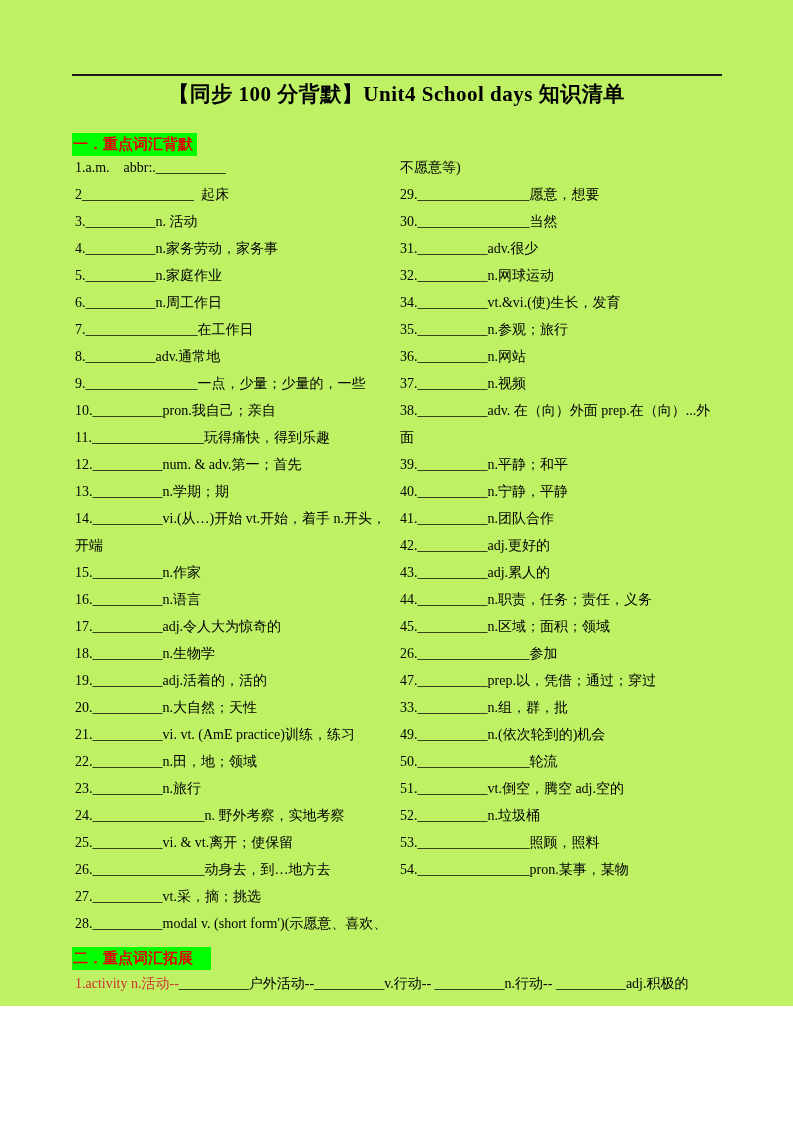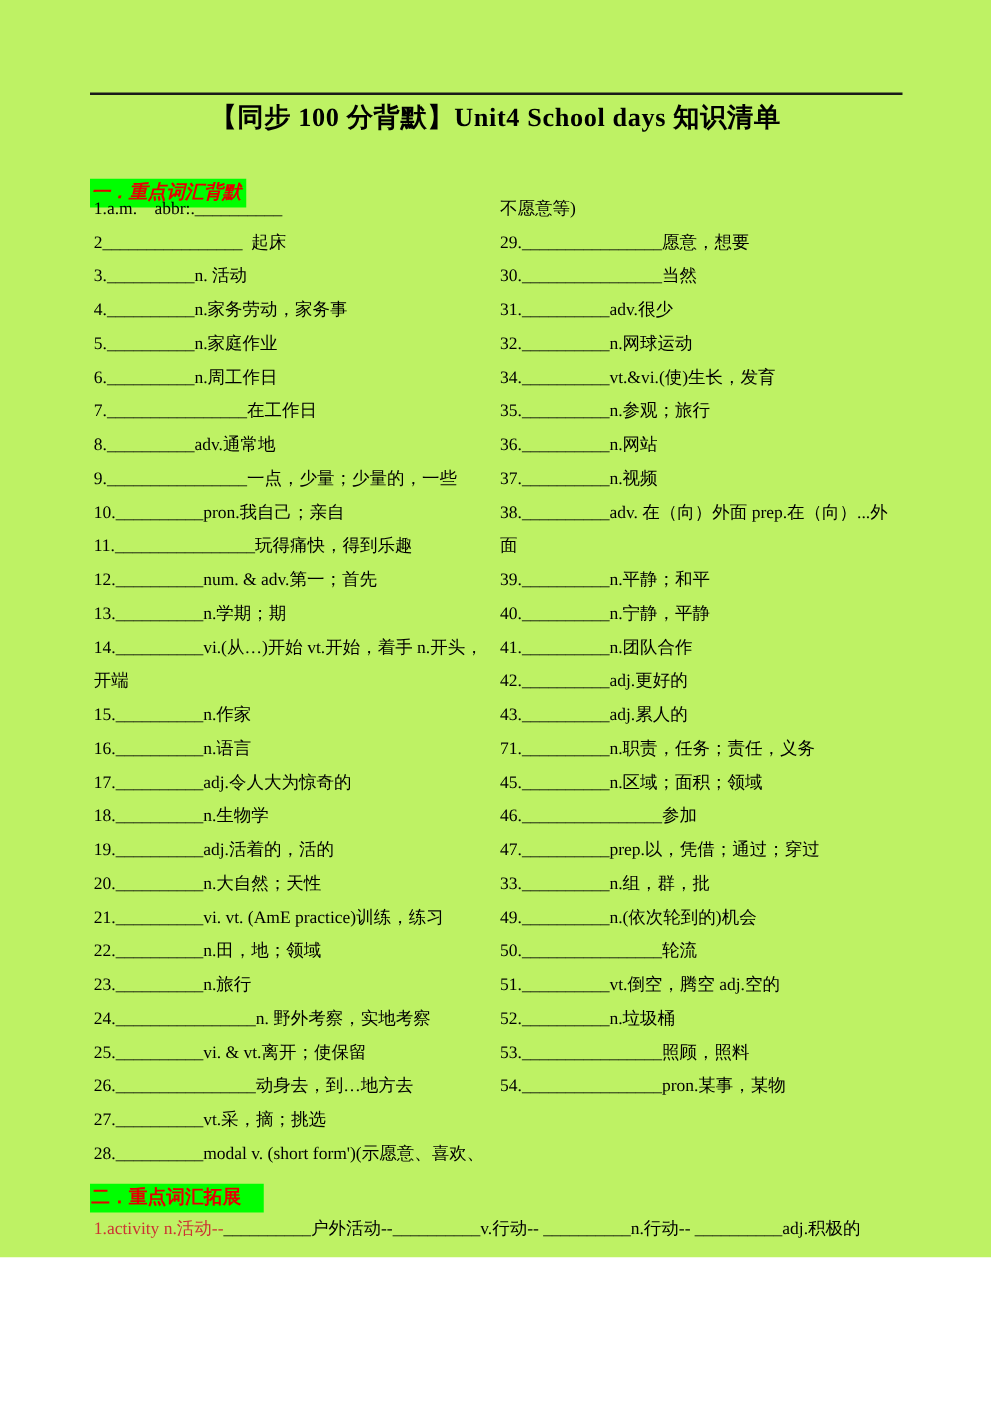--- a/index.html
+++ b/index.html
@@ -16,21 +16,21 @@
     position:absolute; left:0; right:0; top:81px; margin:0;
     text-align:center; font-size:21px; font-weight:bold; line-height:26px;
     letter-spacing:0.5px; white-space:pre;
   }
   .sec-heading {
     position:absolute; left:72px; display:inline-block;
     background:var(--hl,#00ff00); color:var(--hr,#e60000);
     font-size:15px; font-weight:bold; line-height:21px; padding:1px 4px 1px 1px;
     white-space:pre;
   }
-  .h1pos { top:143px;font-style:italic; }
+  .h1pos { top:133px; }
   .h2pos { top:947px; padding-right:18px; }
   .columns {
     position:absolute; left:75px; top:154px; width:650px;
     display:flex; align-items:flex-start;
   }
   .col { width:325px; flex:0 0 325px; }
   .line {
     height:27px; line-height:27px; font-size:14px; white-space:pre;
   }
   .exp-line {
@@ -96,23 +96,23 @@
         <div class="line">35.__________n.参观；旅行</div>
         <div class="line">36.__________n.网站</div>
         <div class="line">37.__________n.视频</div>
         <div class="line">38.__________adv. 在（向）外面 prep.在（向）...外</div>
         <div class="line">面</div>
         <div class="line">39.__________n.平静；和平</div>
         <div class="line">40.__________n.宁静，平静</div>
         <div class="line">41.__________n.团队合作</div>
         <div class="line">42.__________adj.更好的</div>
         <div class="line">43.__________adj.累人的</div>
-        <div class="line">71.__________n.职责，任务；责任，义务</div>
+        <div class="line">44.__________n.职责，任务；责任，义务</div>
         <div class="line">45.__________n.区域；面积；领域</div>
-        <div class="line">46.________________参加</div>
+        <div class="line">26.________________参加</div>
         <div class="line">47.__________prep.以，凭借；通过；穿过</div>
         <div class="line">33.__________n.组，群，批</div>
         <div class="line">49.__________n.(依次轮到的)机会</div>
         <div class="line">50.________________轮流</div>
         <div class="line">51.__________vt.倒空，腾空 adj.空的</div>
         <div class="line">52.__________n.垃圾桶</div>
         <div class="line">53.________________照顾，照料</div>
         <div class="line">54.________________pron.某事，某物</div>
       </div>
   </div>

